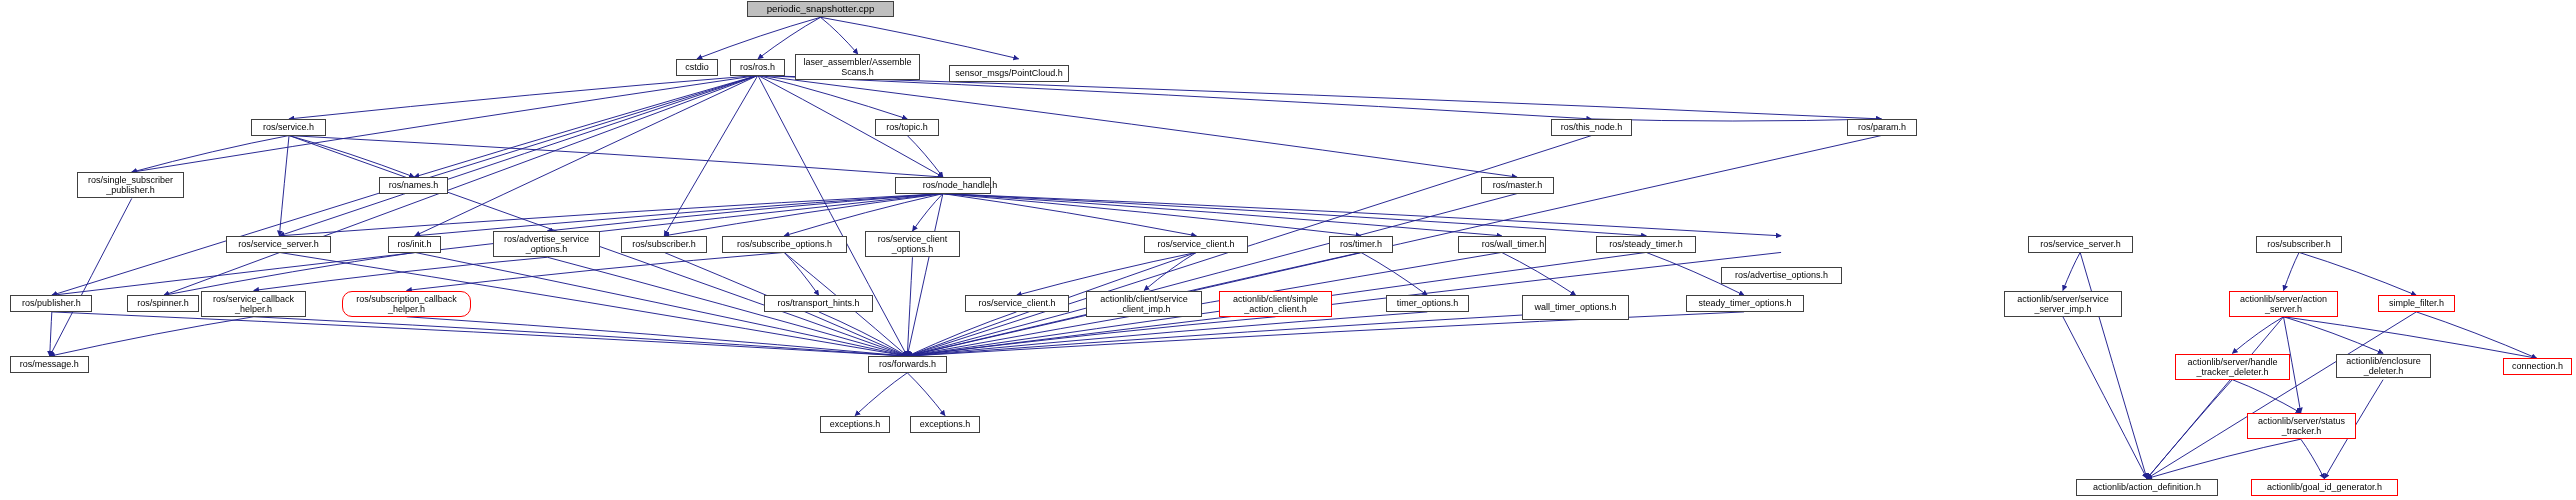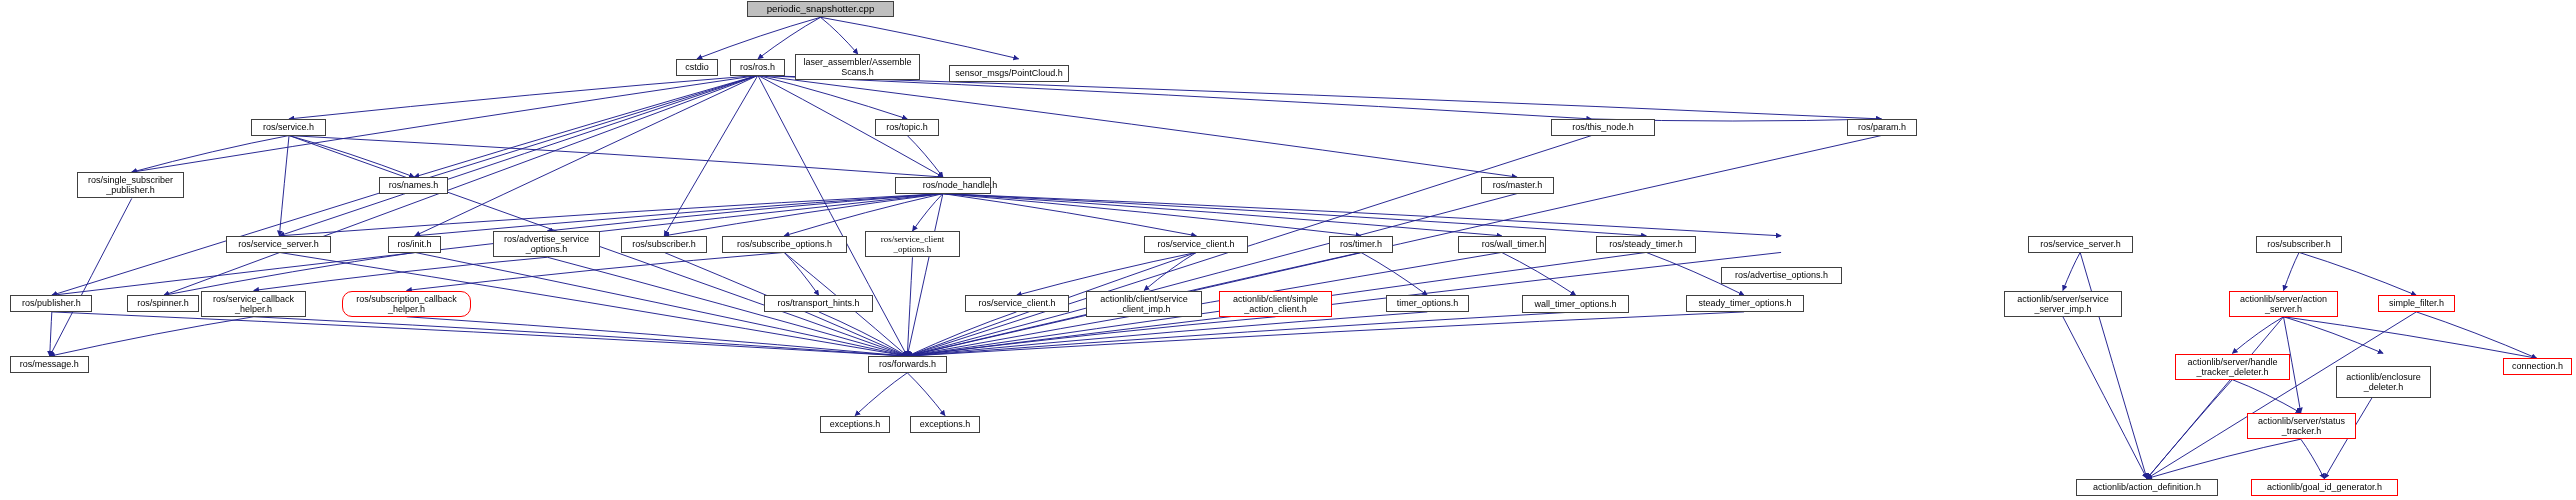--- a/index.html
+++ b/index.html
@@ -121,34 +121,34 @@
   </svg>
   <div id="node-layer">
       <div class="node root" style="left: 747px; top: 0.7px; width: 147px; height: 16.6px;">periodic_snapshotter.cpp</div>
       <div class="node" style="left: 676px; top: 59px; width: 42px; height: 16.6px;">cstdio</div>
       <div class="node thick" style="left: 730px; top: 59px; width: 55px; height: 16.6px;">ros/ros.h</div>
       <div class="node" style="left: 795px; top: 54px; width: 125px; height: 26px;">laser_assembler/Assemble
 Scans.h</div>
       <div class="node" style="left: 949px; top: 65px; width: 120px; height: 16.6px;">sensor_msgs/PointCloud.h</div>
       <div class="node" style="left: 251px; top: 119px; width: 75px; height: 16.6px;">ros/service.h</div>
       <div class="node" style="left: 875px; top: 119px; width: 64px; height: 16.6px;">ros/topic.h</div>
-      <div class="node" style="left: 1551px; top: 119px; width: 104px; height: 16.6px;">ros/this_node.h</div>
+      <div class="node" style="left: 1551px; top: 119px; width: 81px; height: 16.6px;">ros/this_node.h</div>
       <div class="node" style="left: 1847px; top: 119px; width: 70px; height: 16.6px;">ros/param.h</div>
       <div class="node" style="left: 77px; top: 172px; width: 107px; height: 26px;">ros/single_subscriber
 _publisher.h</div>
       <div class="node" style="left: 379px; top: 177px; width: 69px; height: 16.6px;">ros/names.h</div>
       <div class="node" style="left: 895px; top: 177px; width: 96px; height: 16.6px; padding-left: 36px;">ros/node_handle.h</div>
       <div class="node" style="left: 1481px; top: 177px; width: 73px; height: 16.6px;">ros/master.h</div>
       <div class="node" style="left: 226px; top: 236px; width: 105px; height: 16.6px;">ros/service_server.h</div>
       <div class="node" style="left: 388px; top: 236px; width: 53px; height: 16.6px;">ros/init.h</div>
       <div class="node" style="left: 493px; top: 231px; width: 107px; height: 26px;">ros/advertise_service
 _options.h</div>
       <div class="node" style="left: 621px; top: 236px; width: 86px; height: 16.6px;">ros/subscriber.h</div>
       <div class="node" style="left: 722px; top: 236px; width: 125px; height: 16.6px;">ros/subscribe_options.h</div>
-      <div class="node" style="left: 865px; top: 231px; width: 95px; height: 26px; font-family: Liberation Serif, serif;">ros/service_client
+      <div class="node" style="left: 865px; top: 231px; width: 95px; height: 26px;">ros/service_client
 _options.h</div>
       <div class="node" style="left: 1144px; top: 236px; width: 104px; height: 16.6px;">ros/service_client.h</div>
       <div class="node" style="left: 1329px; top: 236px; width: 64px; height: 16.6px;">ros/timer.h</div>
       <div class="node" style="left: 1458px; top: 236px; width: 88px; height: 16.6px; padding-left: 24px;">ros/wall_timer.h</div>
       <div class="node" style="left: 1596px; top: 236px; width: 100px; height: 16.6px;">ros/steady_timer.h</div>
       <div class="node" style="left: 1721px; top: 236px; width: 121px; height: 16.6px; margin-top: 31px;">ros/advertise_options.h</div>
       <div class="node" style="left: 2028px; top: 236px; width: 105px; height: 16.6px;">ros/service_server.h</div>
       <div class="node" style="left: 2256px; top: 236px; width: 86px; height: 16.6px;">ros/subscriber.h</div>
       <div class="node" style="left: 10.4px; top: 295px; width: 82px; height: 16.6px;">ros/publisher.h</div>
       <div class="node" style="left: 127px; top: 295px; width: 72px; height: 16.6px;">ros/spinner.h</div>
@@ -156,32 +156,32 @@
 _helper.h</div>
       <div class="node red" style="left: 342px; top: 291px; width: 129px; height: 26px; border-radius: 10px;">ros/subscription_callback
 _helper.h</div>
       <div class="node" style="left: 764px; top: 295px; width: 109px; height: 16.6px;">ros/transport_hints.h</div>
       <div class="node" style="left: 965px; top: 295px; width: 104px; height: 16.6px;">ros/service_client.h</div>
       <div class="node" style="left: 1086px; top: 291px; width: 116px; height: 26px;">actionlib/client/service
 _client_imp.h</div>
       <div class="node red" style="left: 1219px; top: 291px; width: 113px; height: 26px;">actionlib/client/simple
 _action_client.h</div>
       <div class="node" style="left: 1386px; top: 295px; width: 83px; height: 16.6px;">timer_options.h</div>
-      <div class="node" style="left: 1522px; top: 295px; width: 107px; height: 18px;">wall_timer_options.h</div>
+      <div class="node" style="left: 1522px; top: 295px; width: 107px; height: 25px;">wall_timer_options.h</div>
       <div class="node" style="left: 1686px; top: 295px; width: 118px; height: 16.6px;">steady_timer_options.h</div>
       <div class="node" style="left: 2004px; top: 291px; width: 118px; height: 26px;">actionlib/server/service
 _server_imp.h</div>
       <div class="node red" style="left: 2229px; top: 291px; width: 109px; height: 26px;">actionlib/server/action
 _server.h</div>
       <div class="node red" style="left: 2378px; top: 295px; width: 77px; height: 16.6px;">simple_filter.h</div>
       <div class="node" style="left: 9.7px; top: 356px; width: 79px; height: 16.6px;">ros/message.h</div>
       <div class="node" style="left: 868px; top: 356px; width: 79px; height: 16.6px;">ros/forwards.h</div>
       <div class="node red" style="left: 2175px; top: 354px; width: 115px; height: 26px;">actionlib/server/handle
 _tracker_deleter.h</div>
-      <div class="node" style="left: 2336px; top: 366px; width: 95px; height: 32px;">actionlib/enclosure
+      <div class="node" style="left: 2336px; top: 354px; width: 95px; height: 24px;">actionlib/enclosure
 _deleter.h</div>
       <div class="node red" style="left: 2503px; top: 358px; width: 69px; height: 16.6px;">connection.h</div>
       <div class="node" style="left: 820px; top: 416px; width: 70px; height: 16.6px;">exceptions.h</div>
       <div class="node" style="left: 910px; top: 416px; width: 70px; height: 16.6px;">exceptions.h</div>
       <div class="node red" style="left: 2247px; top: 413px; width: 109px; height: 26px;">actionlib/server/status
 _tracker.h</div>
       <div class="node" style="left: 2076px; top: 479px; width: 142px; height: 16.6px;">actionlib/action_definition.h</div>
       <div class="node red" style="left: 2251px; top: 479px; width: 147px; height: 16.6px;">actionlib/goal_id_generator.h</div>
     </div>
 </div>

